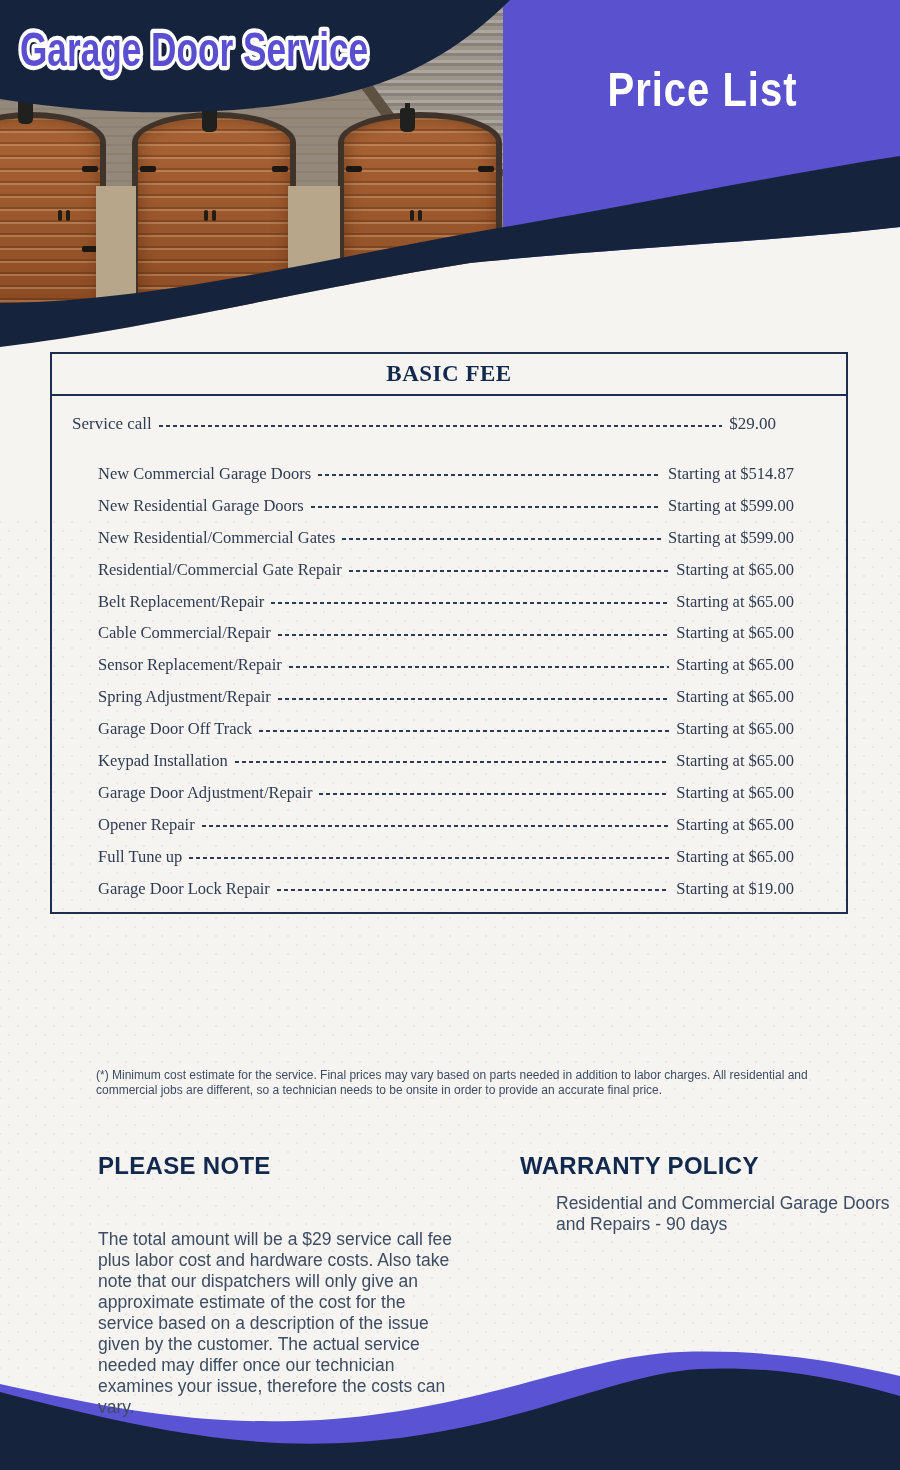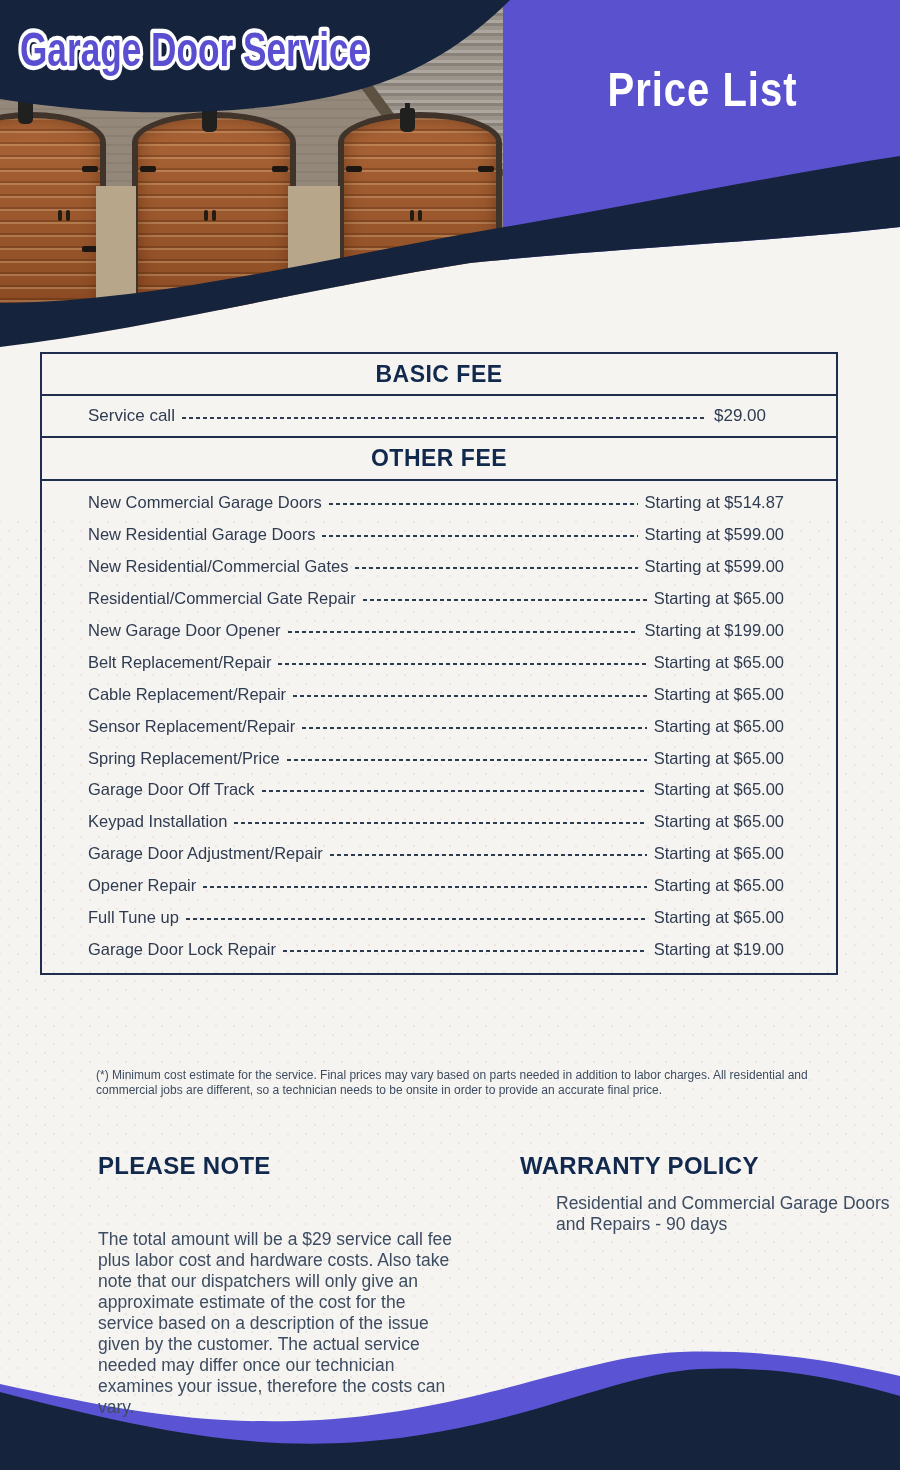--- a/index.html
+++ b/index.html
@@ -52,26 +52,26 @@
   .lantern:before{content:"";position:absolute;left:5px;top:-5px;width:5px;height:5px;background:#20201f;}
 
   
   #header-svg{left:0;top:0;z-index:2;pointer-events:none;}
 
   #price-list-title{left:505px;top:62px;width:395px;text-align:center;z-index:3;
     color:#ffffff;font-size:40px;font-weight:bold;letter-spacing:1px;
     transform:scaleY(1.22);transform-origin:top center;}
 
   
-  #price-table{left:40px;top:352px;width:794px;border:2px solid #1f2d4e;z-index:10;}
+  #price-table{left:50px;top:352px;width:794px;border:2px solid #1f2d4e;z-index:10;font-family:Liberation Serif, serif;}
   .tbl-title{height:40px;line-height:40px;text-align:center;
     font-size:23px;font-weight:bold;letter-spacing:.5px;color:#12294e;}
   #basic-title{border-bottom:2px solid #1f2d4e;}
   #other-title{border-top:2px solid #1f2d4e;border-bottom:2px solid #1f2d4e;height:41px;line-height:41px;}
-  #service-row{height:40px;display:flex;align-items:center;padding:0 70px 0 46px;
+  #service-row{height:56px;display:flex;align-items:center;padding:0 70px 0 20px;
     font-size:17px;color:#2f3b50;}
   #other-items{padding:6px 52px 8px 46px;}
   .fee-row{height:31.9px;display:flex;align-items:center;font-size:16.5px;color:#2f3b50;}
   .fee-label,.fee-price{white-space:nowrap;}
   .leader{flex:1;height:2px;margin:3px 7px 0 7px;
     background:repeating-linear-gradient(90deg,#2e3c52 0 4px,transparent 4px 7px);}
 
   
   #footnote{left:96px;top:1068px;width:714px;font-size:12px;line-height:1.24;color:#3d4c60;z-index:10;}
   .col-title{font-size:24px;font-weight:bold;color:#12294e;letter-spacing:.3px;z-index:10;}
@@ -130,21 +130,20 @@
 
 <div id="price-table" class="abs">
   <div id="basic-title" class="tbl-title">BASIC FEE</div>
 
   <div id="service-row">
     <span class="fee-label">Service call</span>
     <span class="leader"></span>
     <span class="fee-price">$29.00</span>
   </div>
 
-  <div id="other-title" class="tbl-title">OTHER FEE</div>
 
   <div id="other-items">
   <div class="fee-row">
     <span class="fee-label">New Commercial Garage Doors</span>
     <span class="leader"></span>
     <span class="fee-price">Starting at $514.87</span>
   </div>
 
   <div class="fee-row">
     <span class="fee-label">New Residential Garage Doors</span>
@@ -157,46 +156,41 @@
     <span class="leader"></span>
     <span class="fee-price">Starting at $599.00</span>
   </div>
 
   <div class="fee-row">
     <span class="fee-label">Residential/Commercial Gate Repair</span>
     <span class="leader"></span>
     <span class="fee-price">Starting at $65.00</span>
   </div>
 
-  <div class="fee-row">
-    <span class="fee-label">New Garage Door Opener</span>
-    <span class="leader"></span>
-    <span class="fee-price">Starting at $199.00</span>
-  </div>
 
   <div class="fee-row">
     <span class="fee-label">Belt Replacement/Repair</span>
     <span class="leader"></span>
     <span class="fee-price">Starting at $65.00</span>
   </div>
 
   <div class="fee-row">
-    <span class="fee-label">Cable Replacement/Repair</span>
+    <span class="fee-label">Cable Commercial/Repair</span>
     <span class="leader"></span>
     <span class="fee-price">Starting at $65.00</span>
   </div>
 
   <div class="fee-row">
     <span class="fee-label">Sensor Replacement/Repair</span>
     <span class="leader"></span>
     <span class="fee-price">Starting at $65.00</span>
   </div>
 
   <div class="fee-row">
-    <span class="fee-label">Spring Replacement/Price</span>
+    <span class="fee-label">Spring Adjustment/Repair</span>
     <span class="leader"></span>
     <span class="fee-price">Starting at $65.00</span>
   </div>
 
   <div class="fee-row">
     <span class="fee-label">Garage Door Off Track</span>
     <span class="leader"></span>
     <span class="fee-price">Starting at $65.00</span>
   </div>
 

